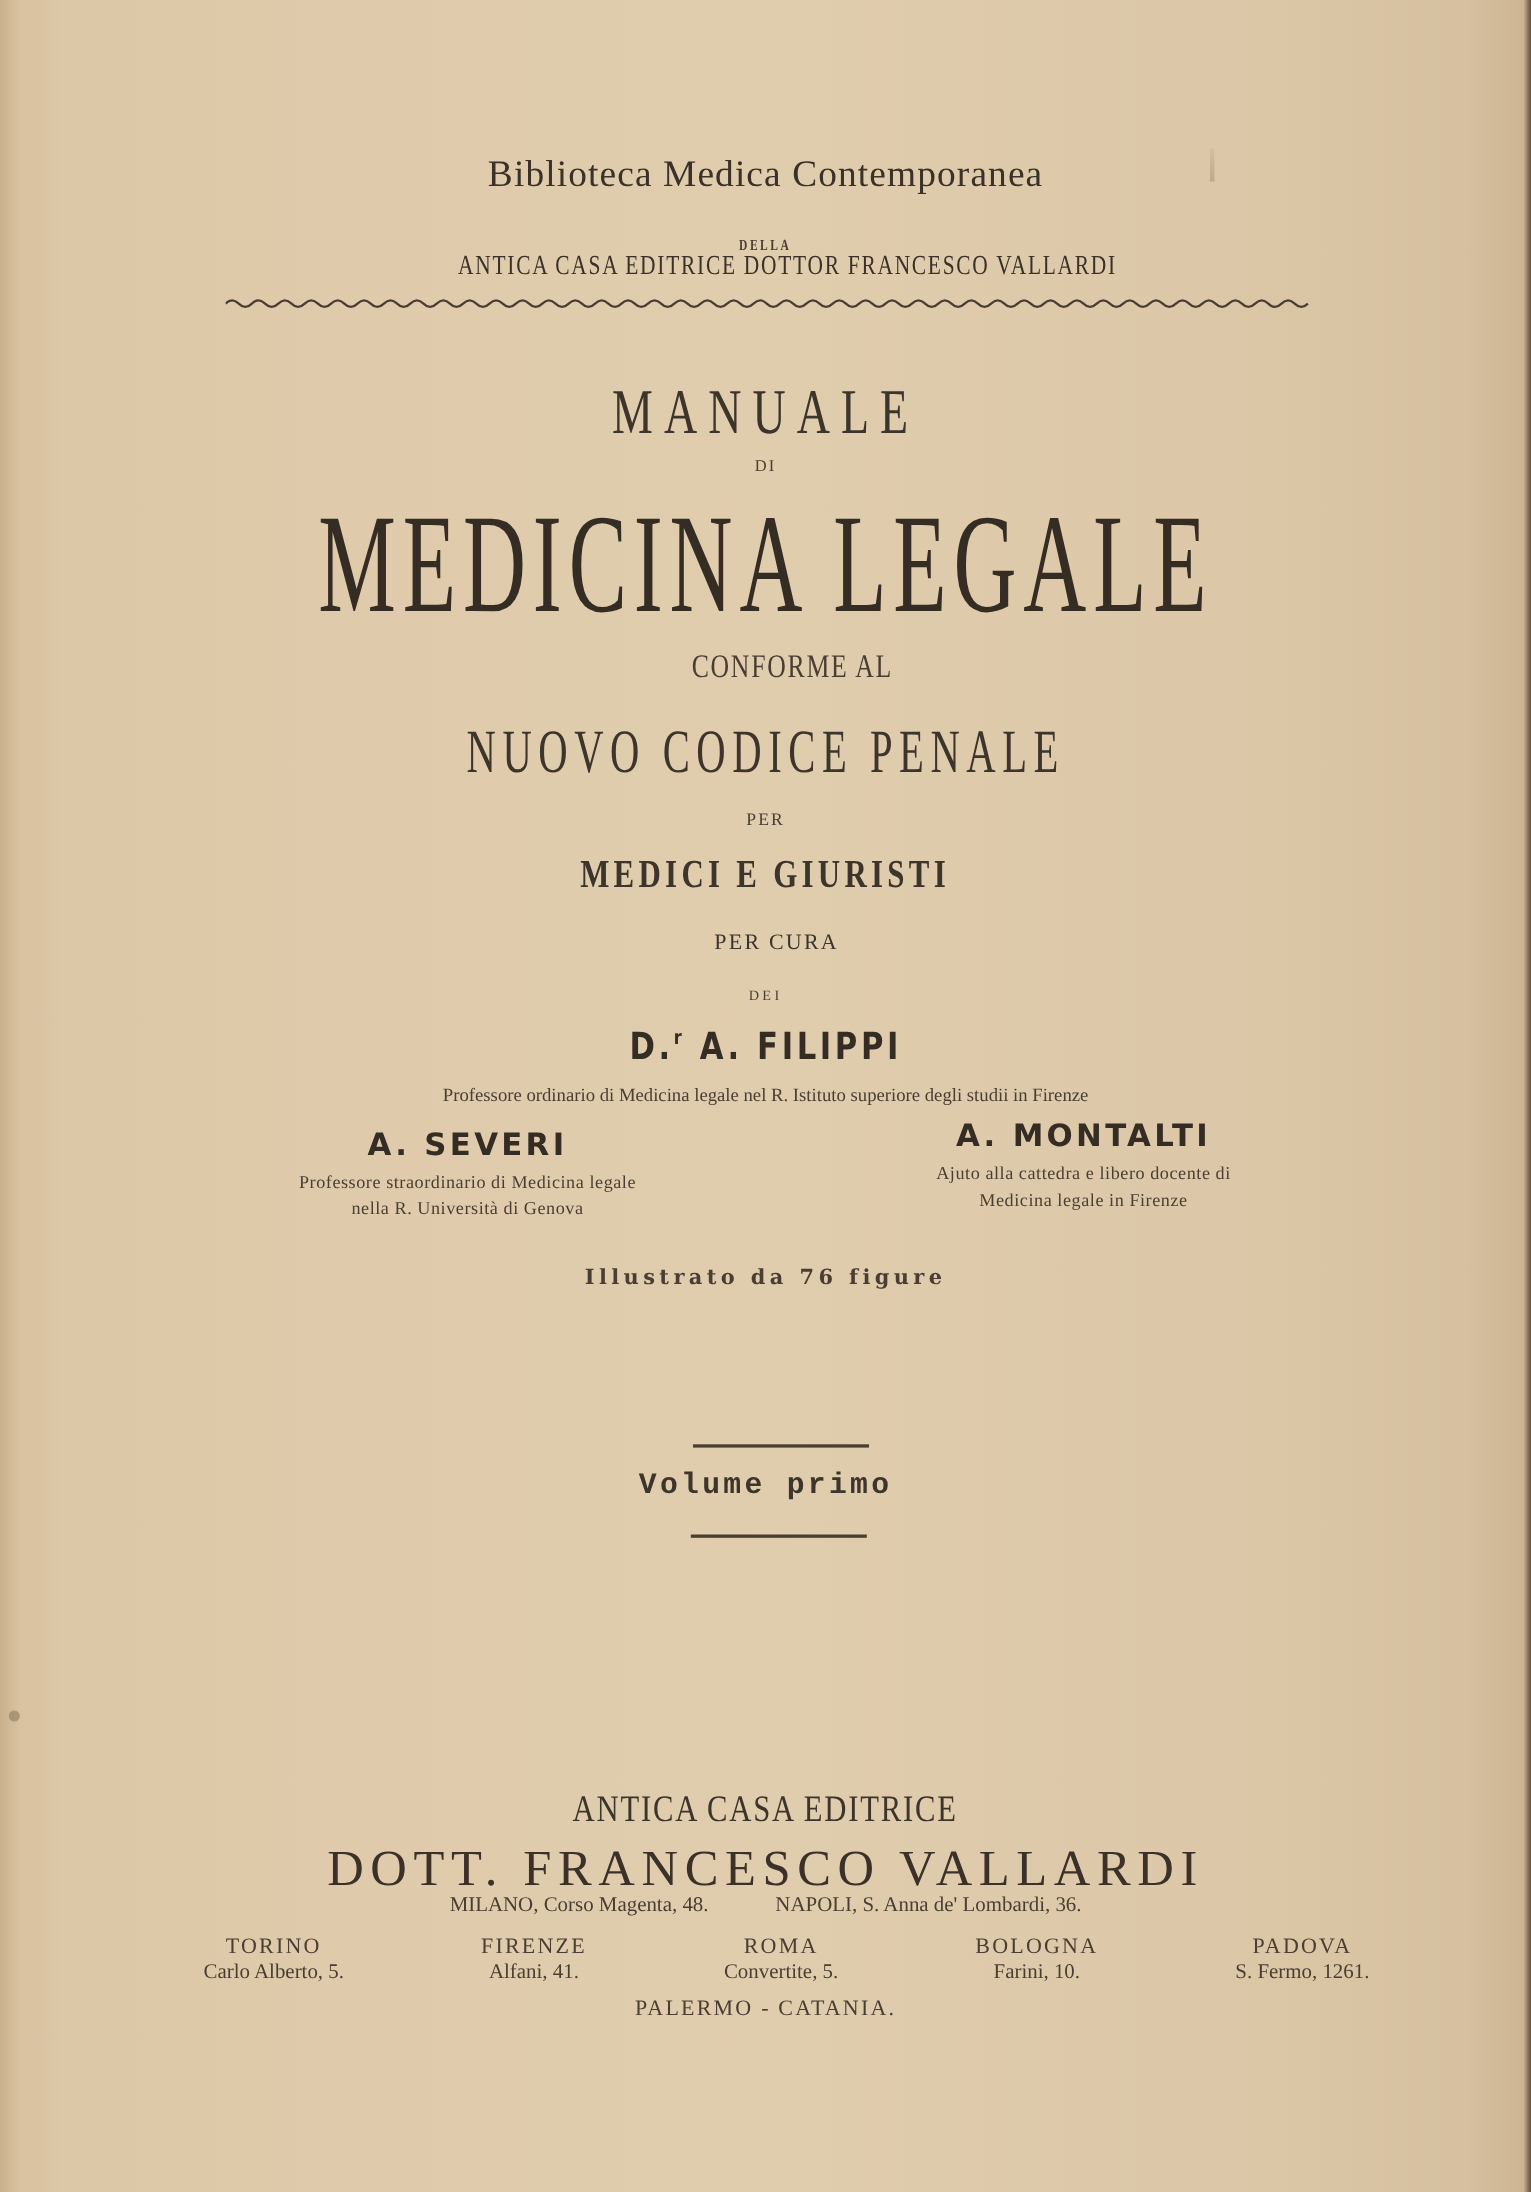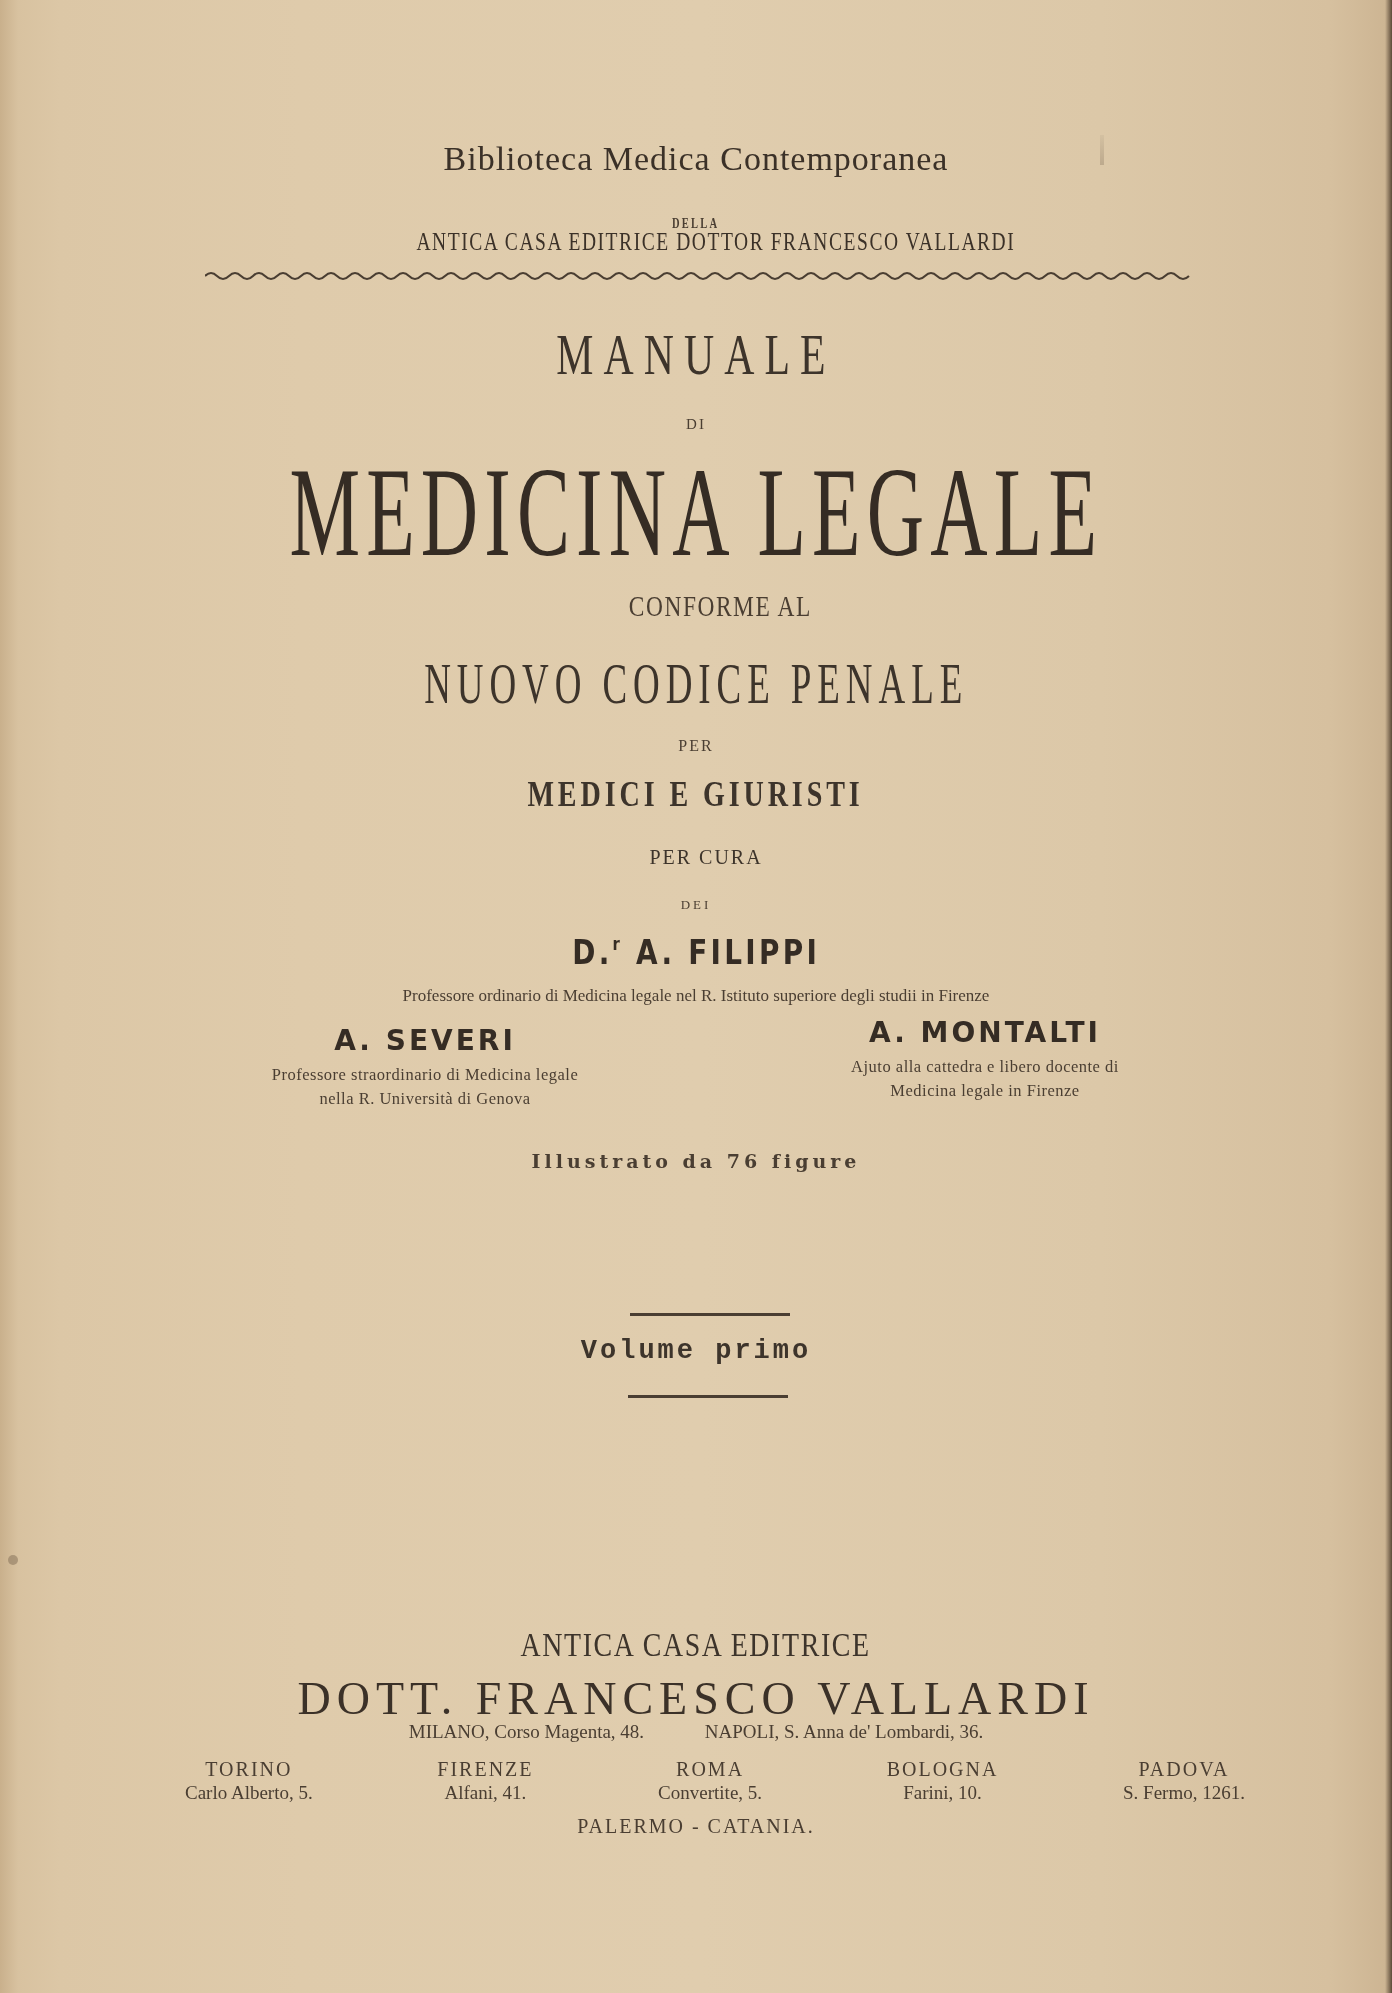--- a/index.html
+++ b/index.html
@@ -13,21 +13,21 @@
   .serif { font-family:"Liberation Serif","DejaVu Serif",serif; }
   .sans { font-family:"DejaVu Sans","Liberation Sans",sans-serif; }
   .mono { font-family:"DejaVu Serif","Liberation Serif",serif; }
   .cond { display:inline-block; transform-origin:center; }
 
   .series-title { top:140px; font-size:34px; letter-spacing:1px; color:#3b3128; }
   .della { top:216px; font-size:14px; letter-spacing:3px; font-weight:bold; color:#4a3e32; }
   .publisher-top { top:228px; font-size:25px; letter-spacing:2px; color:#3b3128;padding-left:40px; }
   .wavy { position:absolute; left:205px; top:268px; width:1000px; height:14px; }
 
-  .manuale { top:321px; font-size:58px; letter-spacing:14px; color:#3d342b; }
+  .manuale { top:341px; font-size:58px; letter-spacing:14px; color:#3d342b; }
   .di { top:416px; font-size:15px; letter-spacing:2px; color:#4a3e32; }
   .medicina { top:448px; font-size:128px; letter-spacing:10px; color:#352c24; line-height:1; }
   .conforme { top:589px; font-size:30px; letter-spacing:2px; color:#4a3e32;margin-left:48px; }
   .nuovo { top:652px; font-size:56px; letter-spacing:9px; color:#3d342b; }
   .per { top:737px; font-size:16px; letter-spacing:2px; color:#4a3e32; }
   .medici { top:773px; font-size:36px; letter-spacing:5px; font-weight:bold; color:#3d342b; }
   .percura { top:846px; font-size:20px; letter-spacing:2px; color:#3d342b;padding-left:20px; }
   .dei { top:897px; font-size:13px; letter-spacing:3px; color:#4a3e32; }
   .filippi { top:932px; font-size:34px; letter-spacing:4px; font-weight:bold; color:#352c24; }
   .filippi sup { font-size:18px; vertical-align:14px; }

